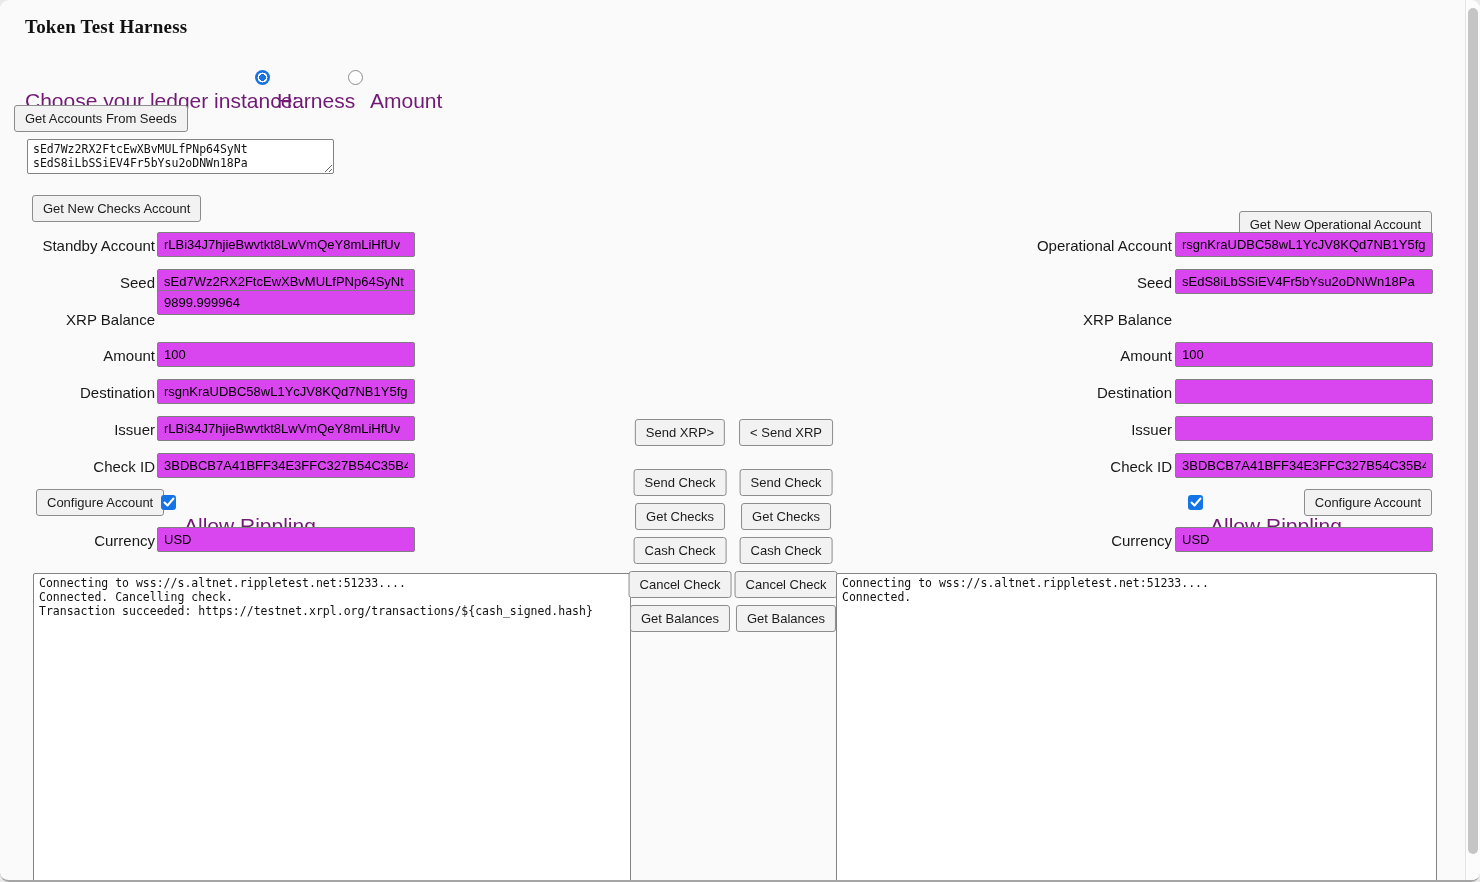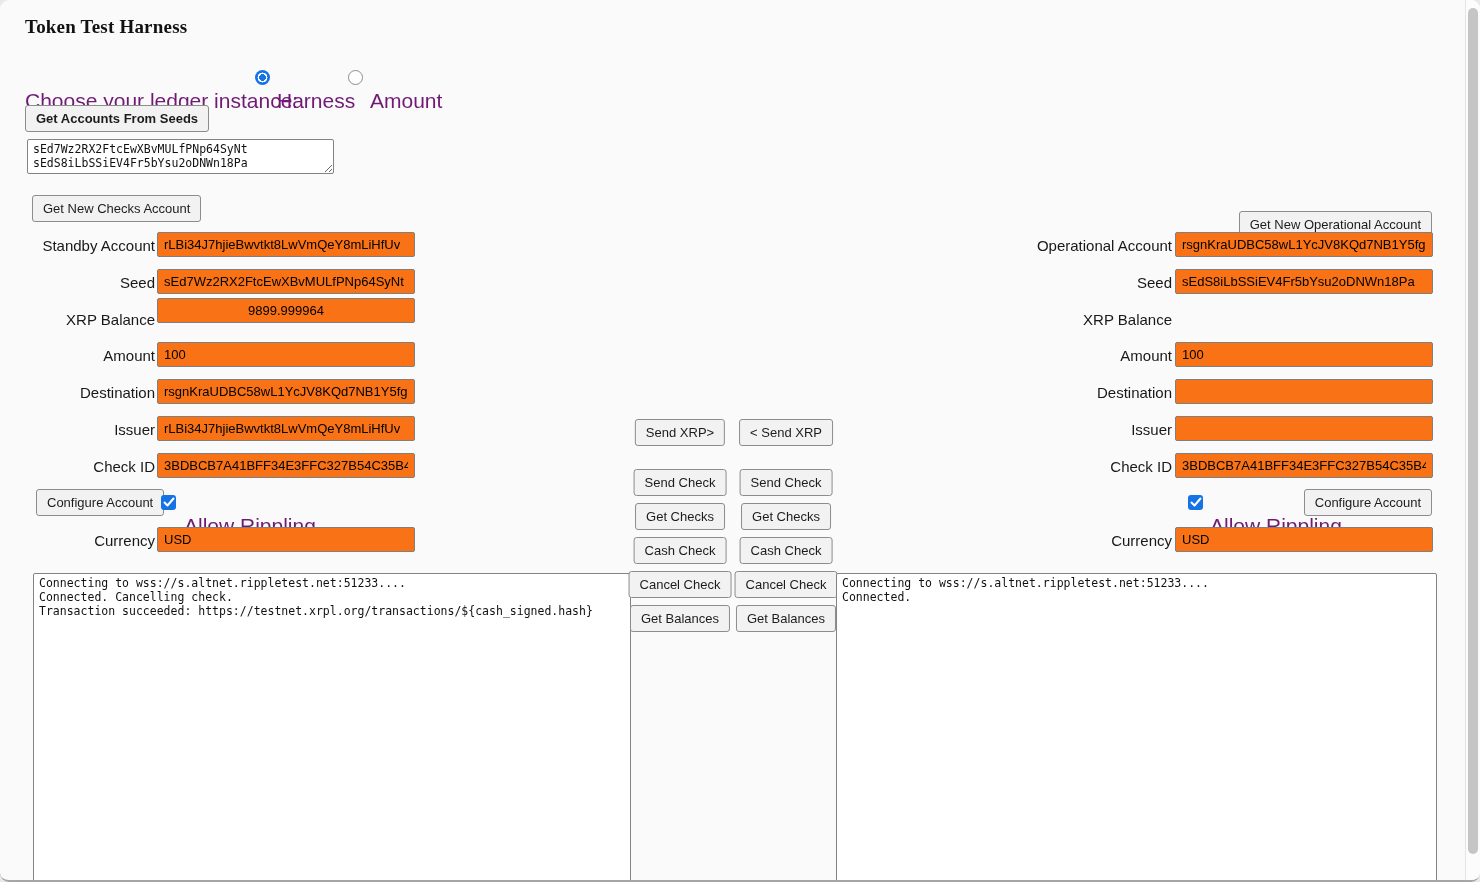--- a/index.html
+++ b/index.html
@@ -38,21 +38,21 @@
     position:absolute; background:#fff; border:1px solid #838383; border-radius:2px;
     font-family:"DejaVu Sans Mono", monospace; font-size:11.5px; line-height:14px;
     color:#111; padding:2px 5px; resize:both;
   }
   .field-label {
     position:absolute; font-size:15px; color:#181818; text-align:right; width:250px;
     white-space:nowrap;
   }
   .field-input {
     position:absolute; width:258px; height:25px;
-    border:1px solid #7f7f7f; border-radius:2px; background:#f97316;
+    border:1px solid #7f7f7f; border-radius:2px; background:#d946ef;
     font-family:"Liberation Sans", sans-serif; font-size:13px; color:#000;
     padding:2px 6px;
   }
   .checkbox {
     position:absolute; width:15px; height:15px; border-radius:3px;
     border:1.5px solid #8d8d8d; background:#fff; cursor:pointer;
   }
   .checkbox.on { border:none; background:#1673e6; }
   .checkbox svg { display:none; position:absolute; left:1.5px; top:2px; }
   .checkbox.on svg { display:block; }
@@ -74,35 +74,35 @@
 <div class="page">
 
   <div class="title">Token Test Harness</div>
 
   <div class="plain-label" style="left:25px; top:69px;">Choose your ledger instance:</div>
   <span class="radio on" style="left:255px; top:70px;"></span>
   <div class="plain-label" style="left:277px; top:69px;">Harness</div>
   <span class="radio" style="left:348px; top:70px;"></span>
   <div class="plain-label" style="left:370px; top:69px;">Amount</div>
 
-  <button class="btn" style="left:25px; top:105px;font-weight:bold;">Get Accounts From Seeds</button>
+  <button class="btn" style="left:14px; top:105px;">Get Accounts From Seeds</button>
   <textarea style="left: 27px; top: 139px; width: 307px; height: 35px;" spellcheck="false">sEd7Wz2RX2FtcEwXBvMULfPNp64SyNt
 sEdS8iLbSSiEV4Fr5bYsu2oDNWn18Pa</textarea>
 
   <button class="btn" style="left:32px; top:195px;">Get New Checks Account</button>
   <button class="btn" style="right:48px; top:195px;margin-top:16px;">Get New Operational Account</button>
 
   <div class="field-label" style="left:-95px; top:237px;">Standby Account</div>
   <input class="field-input" style="left: 157px; top: 232px;" value="rLBi34J7hjieBwvtkt8LwVmQeY8mLiHfUv">
 
   <div class="field-label" style="left:-95px; top:274px;">Seed</div>
   <input class="field-input" style="left: 157px; top: 269px;" value="sEd7Wz2RX2FtcEwXBvMULfPNp64SyNt">
 
   <div class="field-label" style="left:-95px; top:311px;">XRP Balance</div>
-  <input class="field-input" style="left: 157px; top: 298px; text-align: center;" value="9899.999964">
+  <input class="field-input" style="left: 157px; top: 290px;" value="9899.999964">
 
   <div class="field-label" style="left:-95px; top:347px;">Amount</div>
   <input class="field-input" style="left: 157px; top: 342px;" value="100">
 
   <div class="field-label" style="left:-95px; top:384px;">Destination</div>
   <input class="field-input" style="left: 157px; top: 379px;" value="rsgnKraUDBC58wL1YcJV8KQd7NB1Y5fgYK">
 
   <div class="field-label" style="left:-95px; top:421px;">Issuer</div>
   <input class="field-input" style="left: 157px; top: 416px;" value="rLBi34J7hjieBwvtkt8LwVmQeY8mLiHfUv">
 

